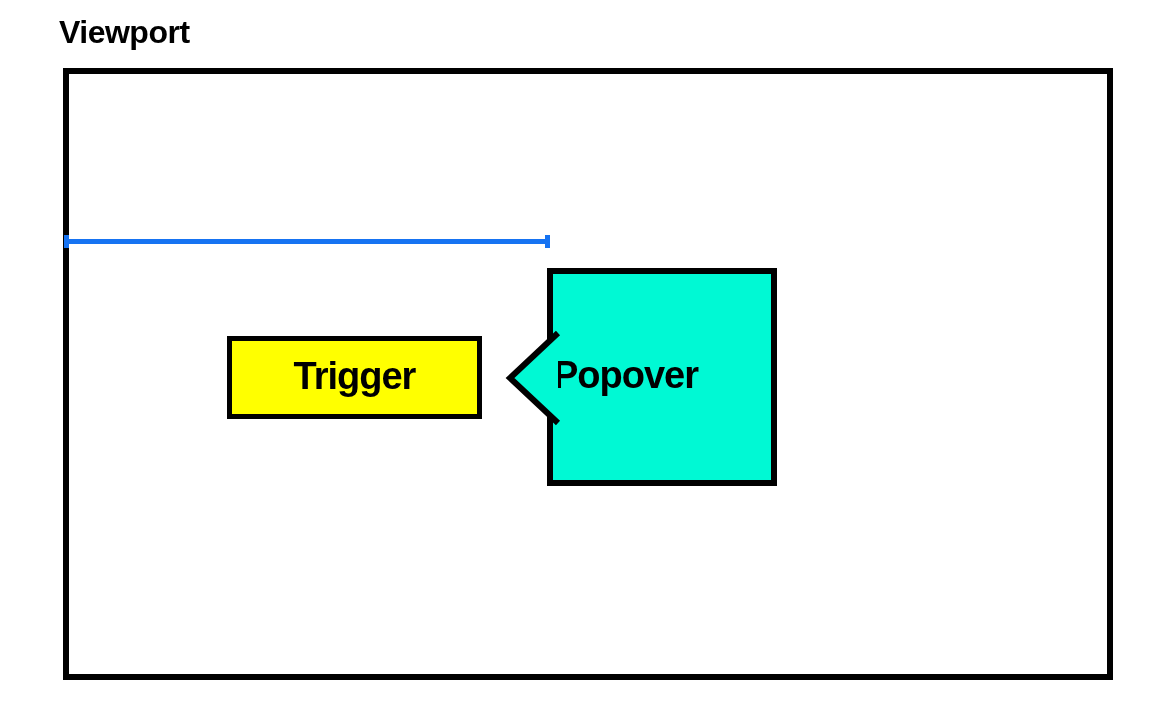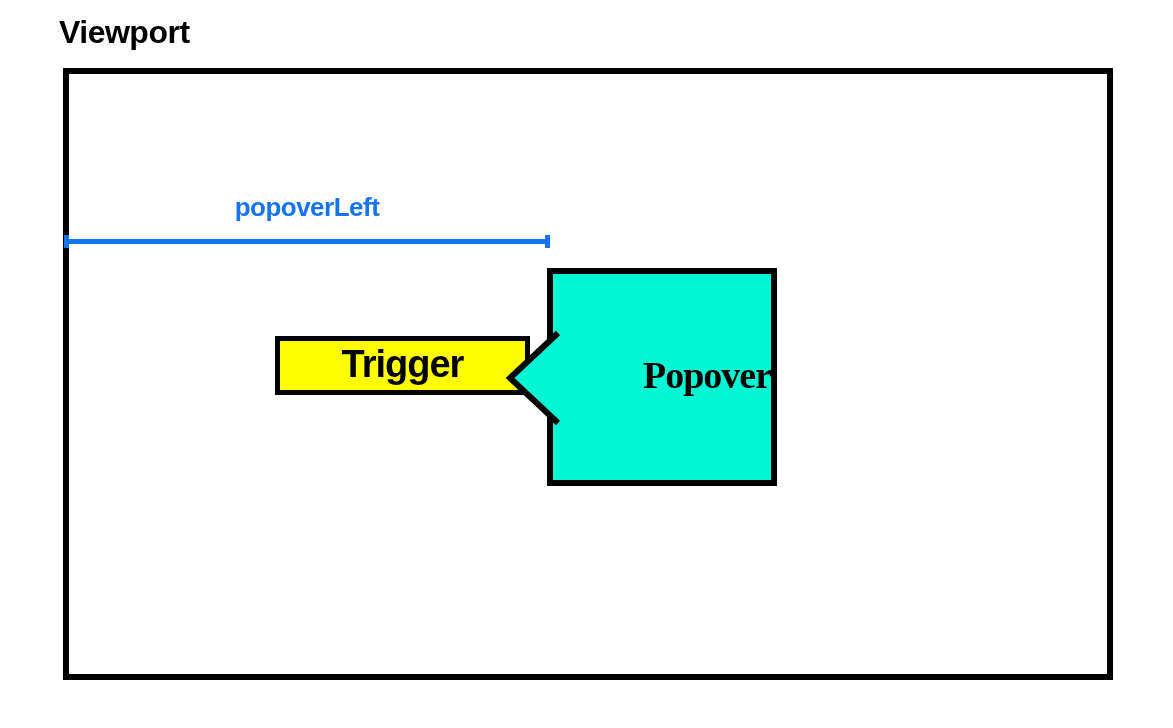--- a/index.html
+++ b/index.html
@@ -66,40 +66,38 @@
     height: 13px;
     background: var(--measure-blue);
   }
   .cap-left  { left: 64px; }
   .cap-right { left: 545px; }
   .trigger-box {
     position: absolute;
     left: 227px;
     top: 336px;
     width: 255px;
-    height: 59px;
+    height: 83px;
     background: var(--trigger-fill);
     border: 5px solid var(--outline);
     display: flex;
     align-items: center;
     justify-content: center;
-    margin-left: 48px;
   }
   .popover-box {
     position: absolute;
     left: 547px;
     top: 268px;
     width: 230px;
     height: 218px;
     background: var(--popover-fill);
     border: 6px solid var(--outline);
     display: flex;
     align-items: center;
-    justify-content: flex-end;
-    font-family: Liberation Serif, serif;
+    justify-content: flex-start;
   }
   .box-label {
     font-size: 38px;
     font-weight: 700;
     color: var(--text);
     letter-spacing: -1px;
     line-height: 1;
     padding-bottom: 4px;
   }
   .popover-arrow {
@@ -119,21 +117,20 @@
 </style>
 </head>
 <body>
 
 <div class="canvas">
 
   <div class="viewport-label">Viewport</div>
 
   <div class="viewport-rect"></div>
 
-  <div class="measure-label">popoverLeft</div>
 
   <div class="measure-line"></div>
   <div class="measure-cap cap-left"></div>
   <div class="measure-cap cap-right"></div>
 
   <div class="trigger-box">
     <span class="box-label">Trigger</span>
   </div>
 
   <div class="popover-box">

